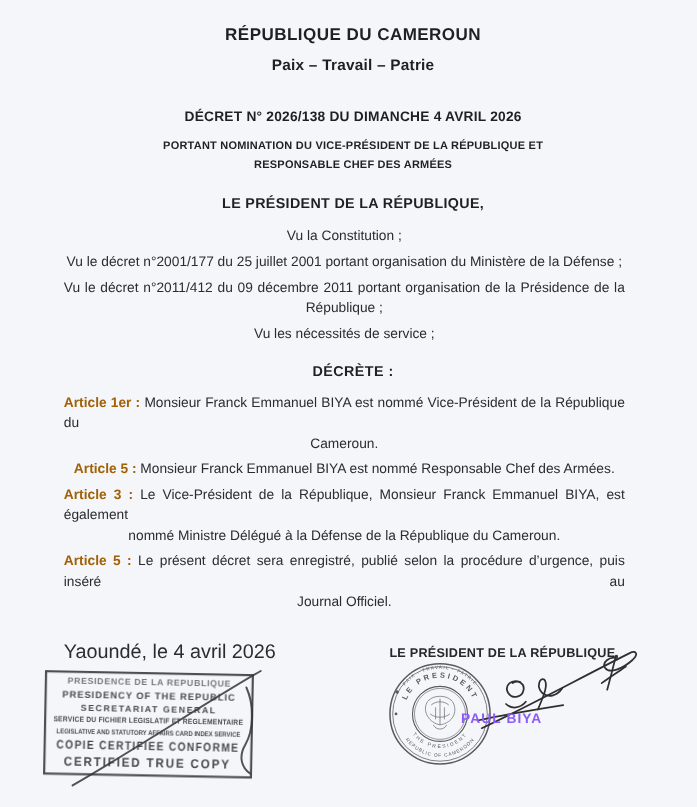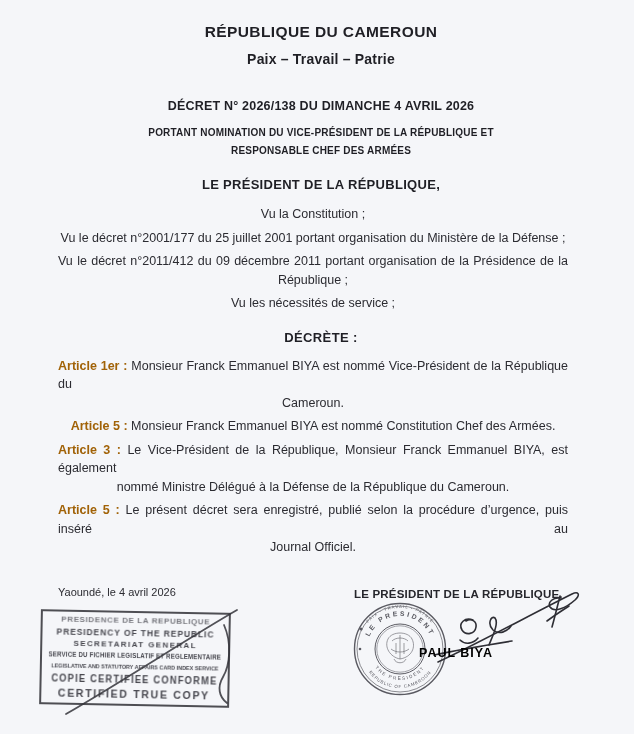--- a/index.html
+++ b/index.html
@@ -15,32 +15,32 @@
   .motto     { margin-top:10px; font-size:14px; letter-spacing:.2px; line-height:17px; }
   .decree-no { margin-top:31px; font-size:12.5px; letter-spacing:.2px; line-height:15px; }
   .subject   { margin-top:10px; font-size:10px; line-height:18px; letter-spacing:.2px; }
   .issuer    { margin-top:17px; font-size:13px; letter-spacing:.3px; line-height:16px; }
   .bodytext  { margin-top:12px; font-size:12.5px; line-height:18.5px; }
   .para { margin-bottom:5px; }
   .jline { text-align:justify; text-align-last:justify; }
   .l2 { text-align:center; }
   .pfx { font-weight:bold; color:#a16207; }
   .decrete { margin-top:16px; margin-bottom:10px; font-size:13px; letter-spacing:.4px; line-height:18px; }
-  .place-date { margin-top:26px; font-size:11px; }
+  .place-date { margin-top:26px; font-size:18px; }
 
   
   .sig-title {
     position:absolute; left:354px; top:588px;
     font-weight:bold; font-size:11.5px; letter-spacing:.2px; color:#26262c;
   }
   .seal-svg { position:absolute; left:346px; top:599px; opacity:.9; filter:blur(.2px); }
   .sig-svg  { position:absolute; left:405px; top:583px; }
   .sig-name {
     position:absolute; left:419px; top:646px;
-    font-weight:bold; font-size:12.5px; letter-spacing:1px; color:#000000;
+    font-weight:bold; font-size:12.5px; letter-spacing:1px; color:#8b5cf6;
   }
 
   
   .stamp {
     position:absolute; left:40px; top:611px; width:190px; height:95px;
     border:2.5px solid rgba(48,48,54,.85); box-sizing:border-box;
     transform:rotate(1.1deg);
     display:flex; flex-direction:column; justify-content:space-evenly; align-items:center;
     color:rgba(52,52,60,.9); filter:blur(.25px);
   }
@@ -84,21 +84,21 @@
         <div class="l2">Vu les nécessités de service ;</div>
       </div>
 
       <div class="c decrete">DÉCRÈTE :</div>
 
       <div class="para">
         <div class="jline"><b class="pfx">Article 1er :</b> <span>Monsieur Franck Emmanuel BIYA est nommé Vice-Président de la République du</span></div>
         <div class="l2">Cameroun.</div>
       </div>
       <div class="para">
-        <div class="l2"><b class="pfx">Article 5 :</b> <span>Monsieur Franck Emmanuel BIYA est nommé Constitution Chef des Armées.</span></div>
+        <div class="l2"><b class="pfx">Article 5 :</b> <span>Monsieur Franck Emmanuel BIYA est nommé Responsable Chef des Armées.</span></div>
       </div>
       <div class="para">
         <div class="jline"><b class="pfx">Article 3 :</b> <span>Le Vice-Président de la République, Monsieur Franck Emmanuel BIYA, est également</span></div>
         <div class="l2">nommé Ministre Délégué à la Défense de la République du Cameroun.</div>
       </div>
       <div class="para">
         <div class="jline"><b class="pfx">Article 5 :</b> <span>Le présent décret sera enregistré, publié selon la procédure d’urgence, puis inséré au</span></div>
         <div class="l2">Journal Officiel.</div>
       </div>
 

